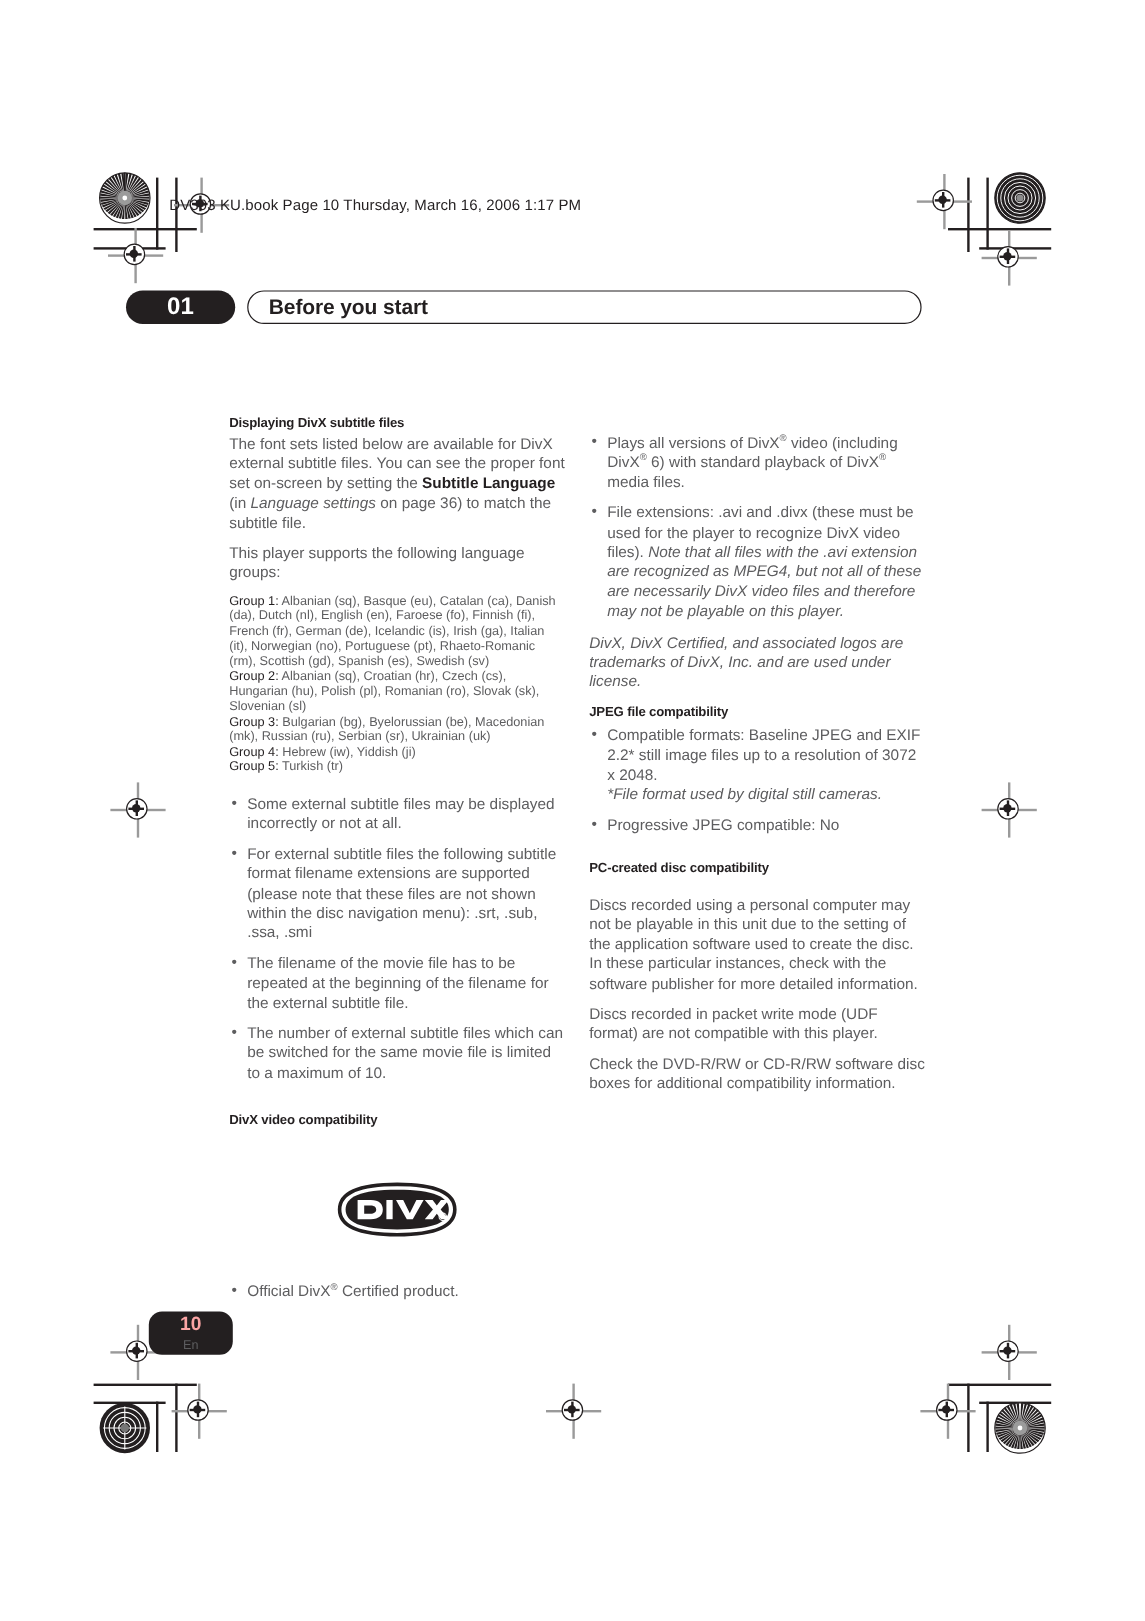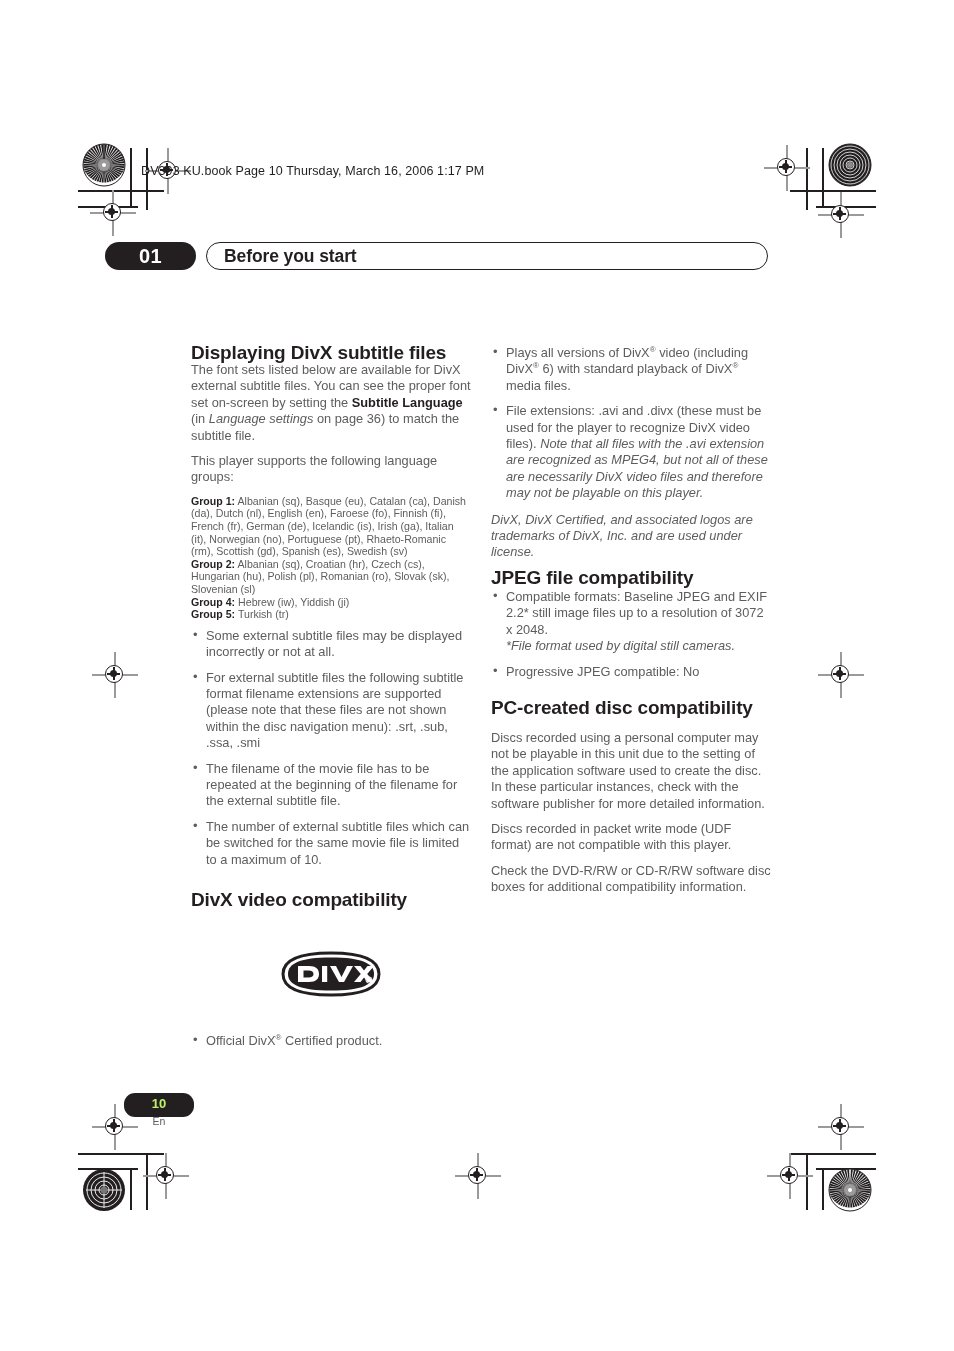--- a/index.html
+++ b/index.html
@@ -145,21 +145,21 @@
     width: 280px;
     font-size: 12.8px;
     line-height: 16.4px;
     color: #5d5d5f;
   }
   .col-left  { left: 191px; }
   .col-right { left: 491px; }
 
   h3.sec {
     margin: 0 0 1px 0;
-    font-size: 19px;
+    font-size: 11px;
     font-weight: bold;
     color: #231f20;
     letter-spacing: -0.15px;
     line-height: 16px;
   }
   h3.sec.spaced { margin-top: 18px; }
 
   p.body {
     margin: 0 0 9px 0;
     color: #5d5d5f;
@@ -169,26 +169,26 @@
   i.it { }
 
   
   .groups {
     font-size: 10.6px;
     line-height: 12.6px;
     color: #5d5d5f;
     margin: 0 0 7px 0;
   }
   .groups p { margin: 0; }
-  .groups b { color: #231f20; font-weight: bold; }
+  .groups b { color: #231f20; font-weight: normal; }
 
   
   ul.bul {
     list-style: none;
-    margin: 0 0 0 0;
+    margin: 16px 0 0 0;
     padding: 0;
   }
   ul.bul li {
     position: relative;
     padding-left: 15px;
     margin-bottom: 9px;
     color: #5d5d5f;
   }
   ul.bul li::before {
     content: "\2022";
@@ -217,25 +217,25 @@
     width: 104px;
     height: 50px;
   }
 
   
   .pagenum {
     position: absolute;
     left: 124px;
     top: 1093px;
     width: 70px;
-    height: 24px;
+    height: 36px;
     background: #231f20;
     border-radius: 11px;
-    color: #bef264;
-    font-size: 13px;
+    color: #fca5a5;
+    font-size: 16px;
     font-weight: bold;
     text-align: center;
     line-height: 22px;
   }
   .pagelang {
     position: absolute;
     left: 124px;
     top: 1115px;
     width: 70px;
     text-align: center;
@@ -509,20 +509,21 @@
 
     <h3 class="sec">Displaying DivX subtitle files</h3>
 
     <p class="body"><span>The font sets listed below are available for DivX external subtitle files. You can see the proper font set on-screen by setting the </span><b class="em">Subtitle Language</b><span> (in </span><i class="it">Language settings</i><span> on page 36) to match the subtitle file.</span></p>
 
     <p class="body">This player supports the following language groups:</p>
 
     <div class="groups">
       <p><b>Group 1:</b> <span>Albanian (sq), Basque (eu), Catalan (ca), Danish (da), Dutch (nl), English (en), Faroese (fo), Finnish (fi), French (fr), German (de), Icelandic (is), Irish (ga), Italian (it), Norwegian (no), Portuguese (pt), Rhaeto-Romanic (rm), Scottish (gd), Spanish (es), Swedish (sv)</span></p>
       <p><b>Group 2:</b> <span>Albanian (sq), Croatian (hr), Czech (cs), Hungarian (hu), Polish (pl), Romanian (ro), Slovak (sk), Slovenian (sl)</span></p>
+      <p><b>Group 3:</b> <span>Bulgarian (bg), Byelorussian (be), Macedonian (mk), Russian (ru), Serbian (sr), Ukrainian (uk)</span></p>
       <p><b>Group 4:</b> <span>Hebrew (iw), Yiddish (ji)</span></p>
       <p><b>Group 5:</b> <span>Turkish (tr)</span></p>
     </div>
 
     <ul class="bul">
       <li>Some external subtitle files may be displayed incorrectly or not at all.</li>
       <li>For external subtitle files the following subtitle format filename extensions are supported (please note that these files are not shown within the disc navigation menu): .srt, .sub, .ssa, .smi</li>
       <li>The filename of the movie file has to be repeated at the beginning of the filename for the external subtitle file.</li>
       <li>The number of external subtitle files which can be switched for the same movie file is limited to a maximum of 10.</li>
     </ul>

